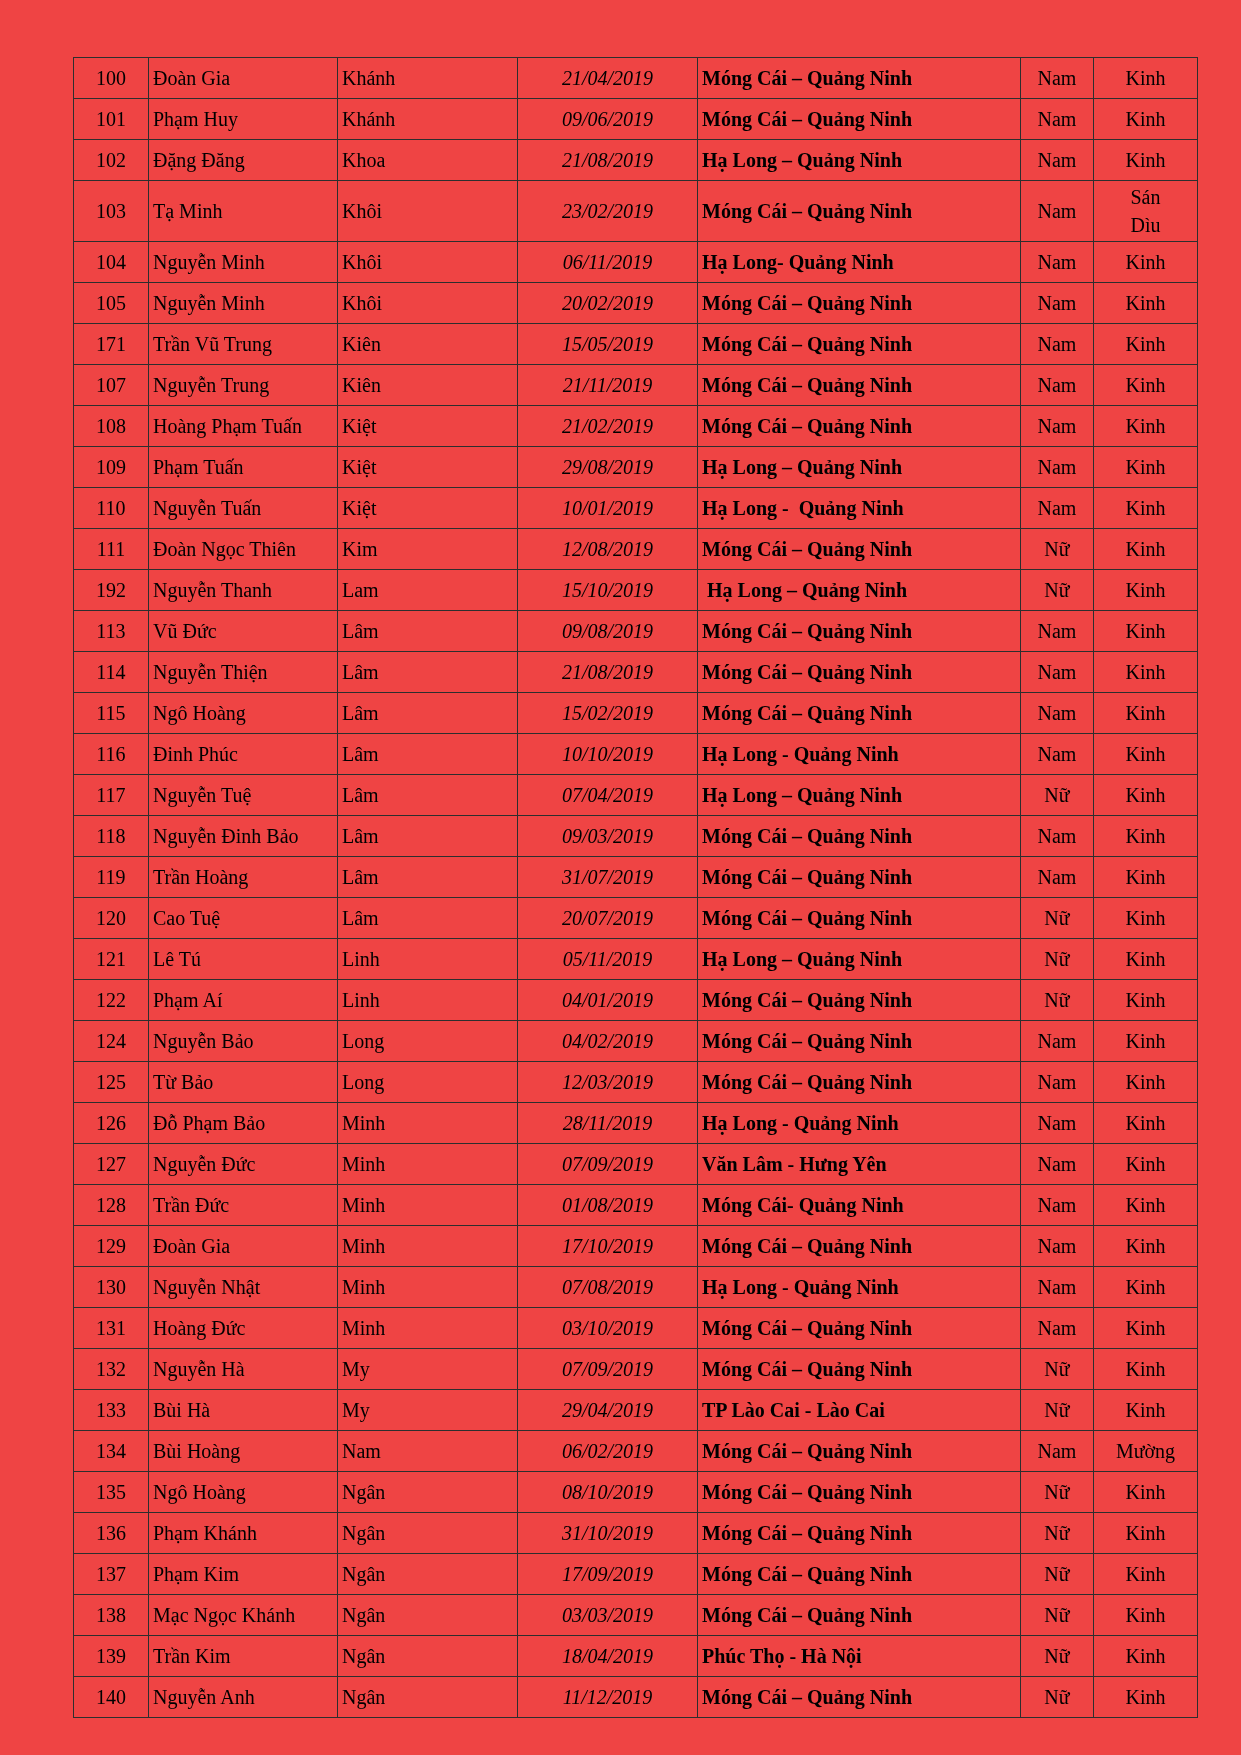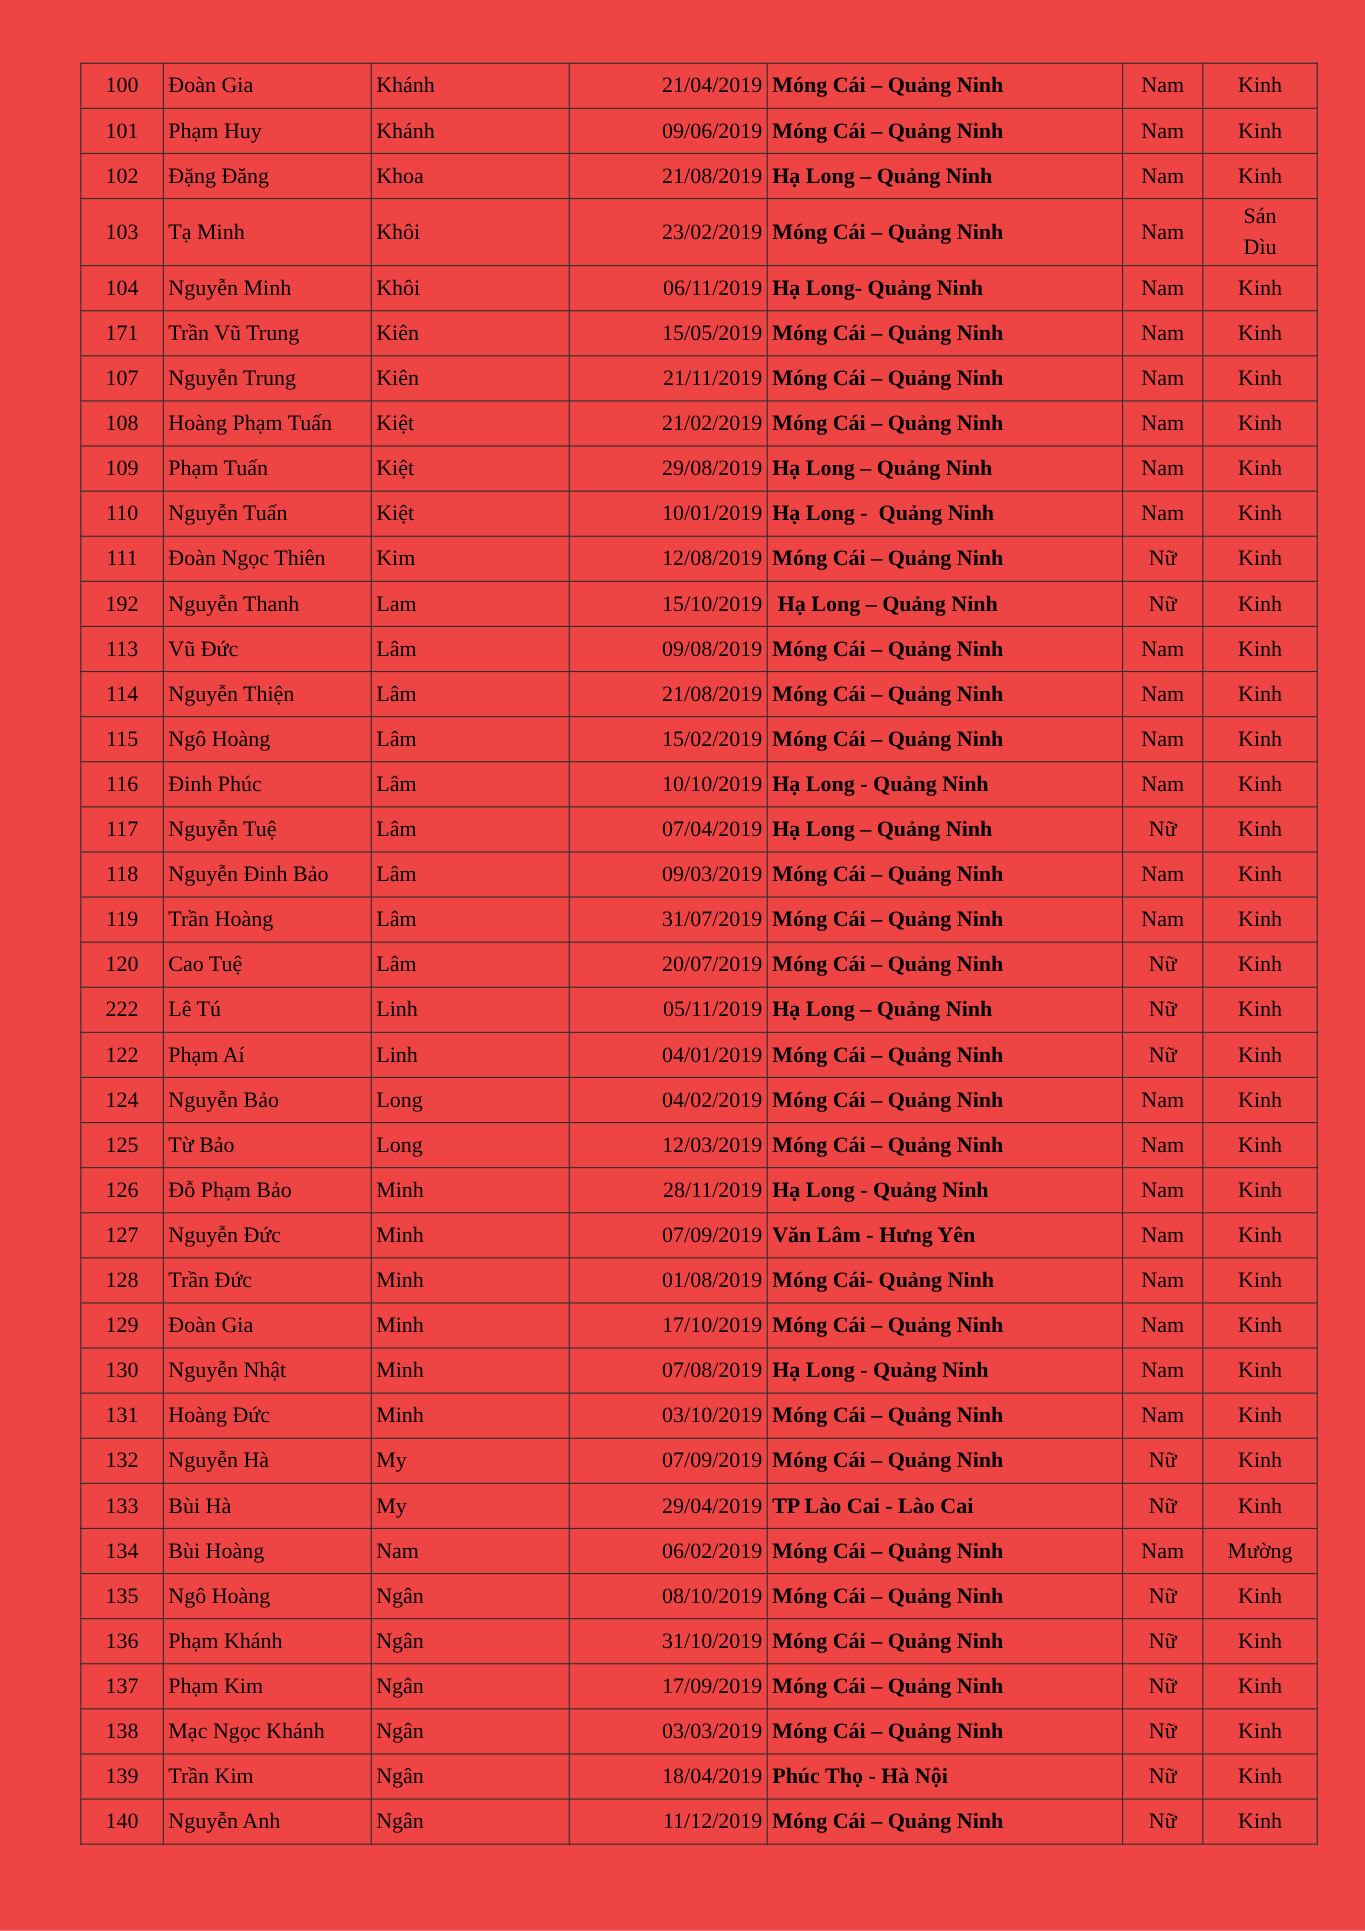--- a/index.html
+++ b/index.html
@@ -26,21 +26,21 @@
     padding: 2px 4px;
     line-height: 28px;
     vertical-align: middle;
     overflow: hidden;
   }
   td.col-id     { text-align: center; }
   td.col-name   { text-align: left; padding-left: 12px; }
   td.col-given  { text-align: left; padding-left: 69px;
                   border-left: 1px solid #a6a6a6; }
   td.col-name   { border-right: 1px solid #a6a6a6; }
-  td.col-date   { text-align: right; }
+  td.col-date   { text-align: center; font-style: italic; }
   td.col-place  { text-align: left; padding-left: 9px; white-space: pre-wrap; font-weight: bold; }
   td.col-gender { text-align: center; }
   td.col-ethnic { text-align: center; white-space: pre-line; }
 </style>
 </head>
 <body>
 
 <div class="page">
   <table class="records">
     <colgroup>
@@ -93,20 +93,29 @@
         <tr>
     <td class="col-id">104</td>
     <td class="col-name">Nguyễn Minh</td>
     <td class="col-given">Khôi</td>
     <td class="col-date">06/11/2019</td>
     <td class="col-place">Hạ Long- Quảng Ninh</td>
     <td class="col-gender">Nam</td>
     <td class="col-ethnic">Kinh</td>
   </tr>
         <tr>
+    <td class="col-id">105</td>
+    <td class="col-name">Nguyễn Minh</td>
+    <td class="col-given">Khôi</td>
+    <td class="col-date">20/02/2019</td>
+    <td class="col-place">Móng Cái – Quảng Ninh</td>
+    <td class="col-gender">Nam</td>
+    <td class="col-ethnic">Kinh</td>
+  </tr>
+        <tr>
     <td class="col-id">171</td>
     <td class="col-name">Trần Vũ Trung</td>
     <td class="col-given">Kiên</td>
     <td class="col-date">15/05/2019</td>
     <td class="col-place">Móng Cái – Quảng Ninh</td>
     <td class="col-gender">Nam</td>
     <td class="col-ethnic">Kinh</td>
   </tr>
         <tr>
     <td class="col-id">107</td>
@@ -228,21 +237,21 @@
         <tr>
     <td class="col-id">120</td>
     <td class="col-name">Cao Tuệ</td>
     <td class="col-given">Lâm</td>
     <td class="col-date">20/07/2019</td>
     <td class="col-place">Móng Cái – Quảng Ninh</td>
     <td class="col-gender">Nữ</td>
     <td class="col-ethnic">Kinh</td>
   </tr>
         <tr>
-    <td class="col-id">222</td>
+    <td class="col-id">121</td>
     <td class="col-name">Lê Tú</td>
     <td class="col-given">Linh</td>
     <td class="col-date">05/11/2019</td>
     <td class="col-place">Hạ Long – Quảng Ninh</td>
     <td class="col-gender">Nữ</td>
     <td class="col-ethnic">Kinh</td>
   </tr>
         <tr>
     <td class="col-id">122</td>
     <td class="col-name">Phạm Aí</td>

